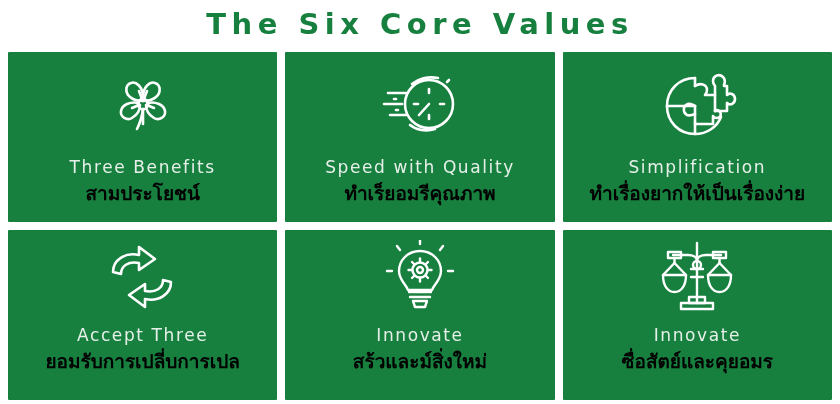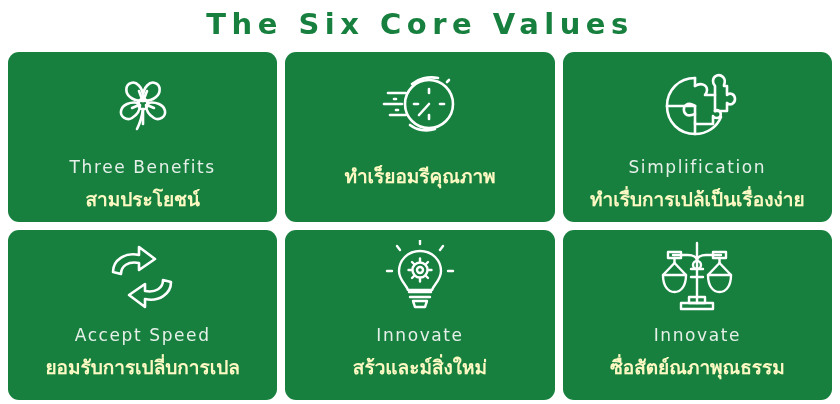--- a/index.html
+++ b/index.html
@@ -46,21 +46,21 @@
     height: 348px;
     display: grid;
     grid-template-columns: repeat(3, 1fr);
     grid-template-rows: repeat(2, 1fr);
     column-gap: 8px;
     row-gap: 8px;
   }
 
   .card {
     background: #17803f;
-    border-radius: 11px;
+    border-radius: 1px;
     position: relative;
     overflow: hidden;
   }
 
   .card-inner {
     position: absolute;
     left: 0;
     right: 0;
     top: 0;
     bottom: 0;
@@ -86,28 +86,28 @@
     font-family: "DejaVu Sans", "Liberation Sans", sans-serif;
     font-size: 17px;
     font-weight: normal;
     letter-spacing: 1.6px;
     line-height: 23px;
     text-align: center;
     white-space: nowrap;
   }
 
   .label-th {
-    color: #fef9c3;
+    color: #000000;
     font-family: "DejaVu Sans", "Liberation Sans", sans-serif;
     font-size: 19px;
     font-weight: bold;
     line-height: 26px;
     text-align: left;
     white-space: nowrap;
-    margin-top: 7px;
+    margin-top: 1px;
   }
 
   
   .row2 .icon-wrap { height: 94px; }
 </style>
 </head>
 <body>
 
 <div id="page">
 
@@ -150,53 +150,54 @@
             <path d="M40 17 C46 12, 56 9, 66 11"></path>
             <path d="M75 15 L77 13"></path>
             <path d="M34 26 L16 26"></path>
             <path d="M30 37 L12 37"></path>
             <path d="M34 48 L18 48"></path>
             <path d="M24 32 L22 32"></path>
             <path d="M26 43 L24 43"></path>
             <path d="M38 58 C44 63, 54 65, 63 62"></path>
           </svg>
         </div>
+        <div class="label-en">Speed with Quality</div>
         <div class="label-th">ทําเร็ยอมรีคุณภาพ</div>
       </div>
     </div>
 
     <div class="card">
       <div class="card-inner">
         <div class="icon-wrap">
           <svg width="80" height="76" viewBox="0 0 80 76" fill="none" stroke="#ffffff" stroke-width="2.6" stroke-linecap="round" stroke-linejoin="round">
             <path d="M38 12 C22 12, 10 24, 10 40 C10 56, 22 68, 38 68 L38 56"></path>
             <path d="M38 68 C50 68, 60 61, 64 51"></path>
             <path d="M38 12 L38 20"></path>
             <path d="M38 20 C44 16, 50 19, 50 24 C50 27, 48 29, 48 29 L58 29 L58 20 C58 20, 56 18, 56 15 C56 10, 62 7, 66 11 C69 14, 67 19, 67 19 L67 20 L70 20 L70 29 C70 29, 72 27, 75 28 C79 30, 79 36, 75 38 C72 39, 70 37, 70 37 L70 45 L58 45"></path>
             <path d="M58 29 L58 45"></path>
             <path d="M58 45 C58 45, 60 43, 62 45 C65 47, 64 52, 60 52 C57 52, 56 50, 56 50 L56 58 L38 58"></path>
             <path d="M38 40 L10 40"></path>
             <path d="M38 40 C38 40, 33 36, 29 39 C26 41, 26 47, 30 49 C33 50, 38 48, 38 48"></path>
             <path d="M38 40 L38 56"></path>
           </svg>
         </div>
         <div class="label-en">Simplification</div>
-        <div class="label-th">ทําเรื่บการเปล้เป็นเรื่องง่าย</div>
+        <div class="label-th">ทําเรื่องยากให้เป็นเรื่องง่าย</div>
       </div>
     </div>
 
     <div class="card row2">
       <div class="card-inner">
         <div class="icon-wrap">
           <svg width="84" height="74" viewBox="0 0 84 74" fill="none" stroke="#ffffff" stroke-width="2.6" stroke-linecap="round" stroke-linejoin="round">
             <path d="M12 32 C12 20, 24 12, 38 15 L38 7 L54 19 L38 30 L38 23 C27 21, 20 26, 20 34 Z"></path>
             <path d="M70 42 C70 54, 58 62, 44 59 L44 67 L28 55 L44 44 L44 51 C55 53, 62 48, 62 40 Z"></path>
           </svg>
         </div>
-        <div class="label-en">Accept Speed</div>
+        <div class="label-en">Accept Three</div>
         <div class="label-th">ยอมรับการเปลี่บการเปล</div>
       </div>
     </div>
 
     <div class="card row2">
       <div class="card-inner">
         <div class="icon-wrap">
           <svg width="84" height="74" viewBox="0 0 84 74" fill="none" stroke="#ffffff" stroke-width="2.4" stroke-linecap="round" stroke-linejoin="round">
             <path d="M42 11 C29 11, 21 21, 21 31 C21 40, 28 44, 30 50 L54 50 C56 44, 63 40, 63 31 C63 21, 55 11, 42 11 Z"></path>
             <path d="M31 52 L53 52"></path>
@@ -242,18 +243,18 @@
             <path d="M19.5 24 L31 36"></path>
             <path d="M64.5 24 L53 36"></path>
             <path d="M64.5 24 L76 36"></path>
             <path d="M36 30 L48 30"></path>
             <path d="M36 38 L48 38"></path>
             <path d="M34 58 L50 58 L50 64 L34 64 Z"></path>
             <path d="M26 64 L58 64 L58 70 L26 70 Z"></path>
           </svg>
         </div>
         <div class="label-en">Innovate</div>
-        <div class="label-th">ซื่อสัตย์ณภาพุณธรรม</div>
+        <div class="label-th">ซื่อสัตย์และคุยอมร</div>
       </div>
     </div>
 
   </div>
 </div>
 
 </body></html>

